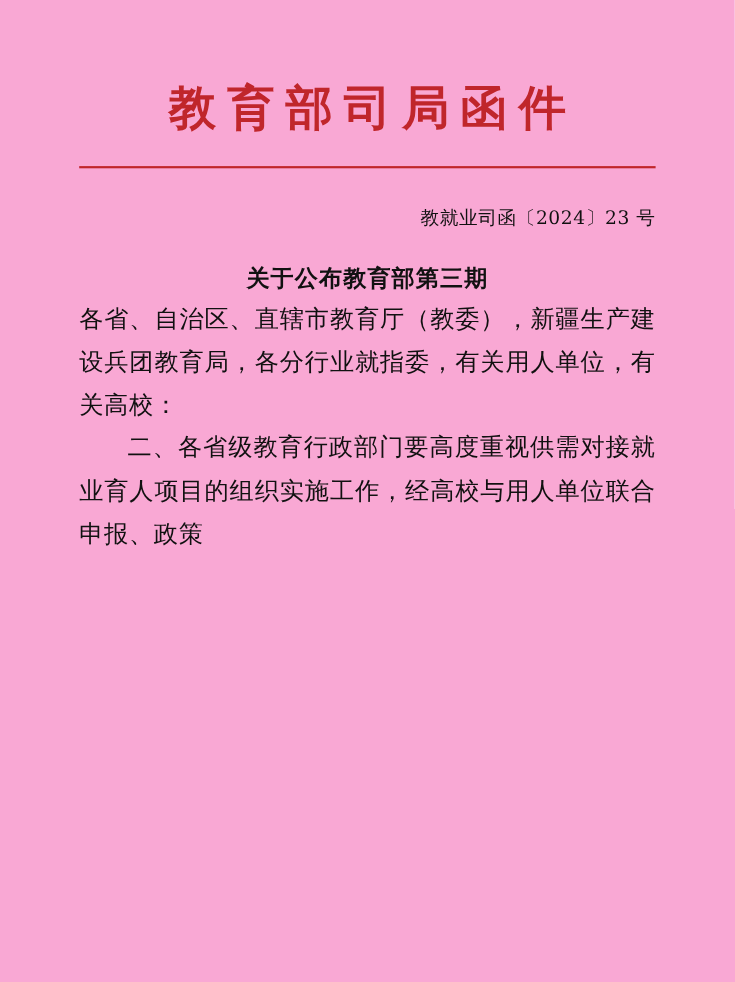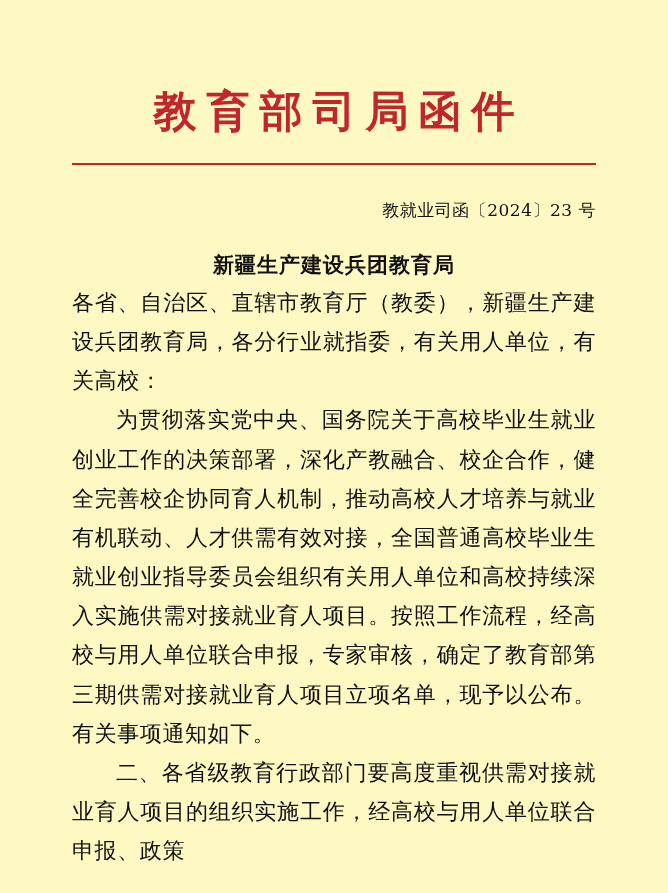--- a/index.html
+++ b/index.html
@@ -12,22 +12,22 @@
     background: #ffffff;
     font-family: "DejaVu Serif", "Liberation Serif", serif;
     color: #111111;
     overflow: hidden;
   }
   .page {
     position: relative;
     width: 668px;
     height: 893px;
     box-sizing: border-box;
-    padding: 16px 72px;
-    background: #fef9c3;
+    padding: 4px 72px;
+    background: #f9a8d4;
   }
   .letterhead {
     text-align: center;
     padding-top: 72px;
   }
   .letterhead-title {
     font-family: "DejaVu Serif", "Liberation Serif", serif;
     font-size: 43px;
     font-weight: bold;
     letter-spacing: 10px;
@@ -82,22 +82,21 @@
 <div class="page">
 
   <div class="letterhead">
     <div class="letterhead-title">教育部司局函件</div>
     <div class="rule"></div>
   </div>
 
   <div class="doc-number">教就业司函〔2024〕23 号</div>
 
   <div class="doc-title">
-    <span class="line">新疆生产建设兵团教育局</span>
+    <span class="line">关于公布教育部第三期</span>
   </div>
 
   <div class="body-text">
     <p class="para">各省、自治区、直辖市教育厅（教委），新疆生产建设兵团教育局，各分行业就指委，有关用人单位，有关高校：</p>
-    <p class="para indent">为贯彻落实党中央、国务院关于高校毕业生就业创业工作的决策部署，深化产教融合、校企合作，健全完善校企协同育人机制，推动高校人才培养与就业有机联动、人才供需有效对接，全国普通高校毕业生就业创业指导委员会组织有关用人单位和高校持续深入实施供需对接就业育人项目。按照工作流程，经高校与用人单位联合申报，专家审核，确定了教育部第三期供需对接就业育人项目立项名单，现予以公布。有关事项通知如下。</p>
     <p class="para indent">二、各省级教育行政部门要高度重视供需对接就业育人项目的组织实施工作，经高校与用人单位联合申报、政策</p>
   </div>
 
 </div>
 
 </body></html>

